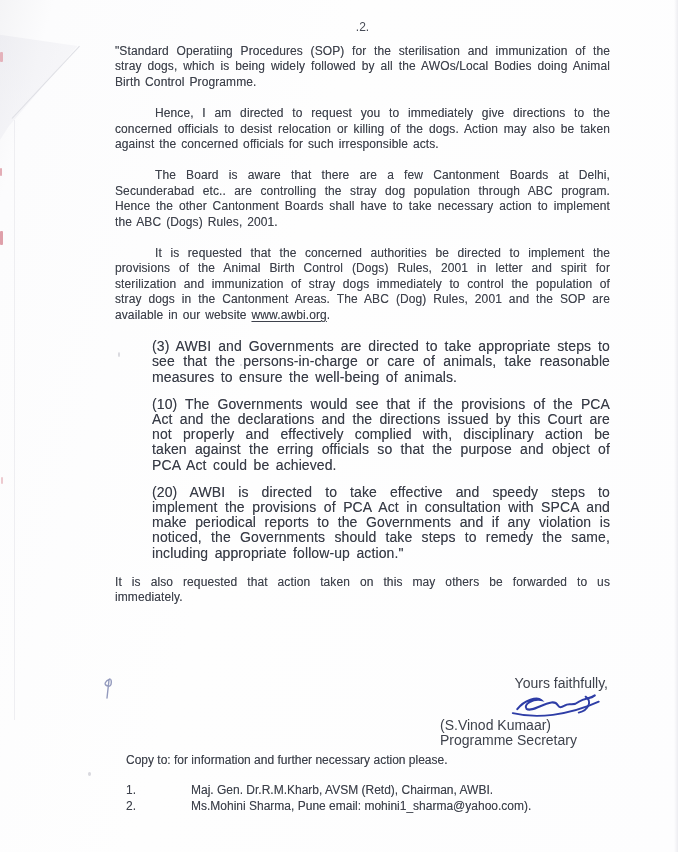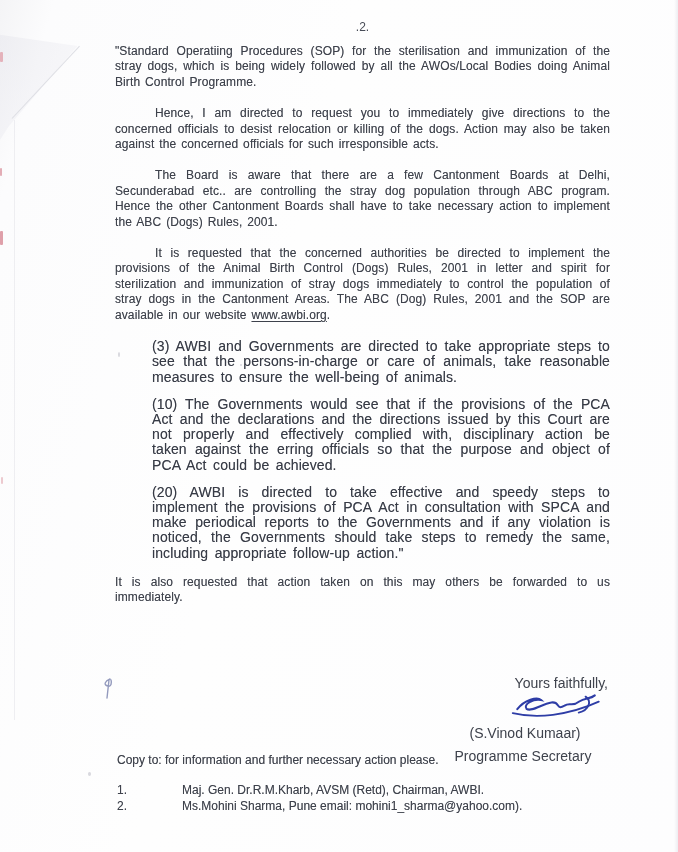--- a/index.html
+++ b/index.html
@@ -72,27 +72,27 @@
   }
   .weblink { text-decoration: underline; text-underline-offset: 2px; margin-top: 33px; }
   .closing-para { margin-top: 14px !important; }
 
   .sig-block {
     position: absolute; right: 68px; top: 676px; width: 170px;
     text-align: center; font-size: 14px; line-height: 15px; color: #3e424c;
   }
   .sig-block .valediction { display: block; text-align: right; padding-right: 2px; }
   .sig-scribble { display: block; margin: 1px 0 0 auto; width: 104px; height: 26px; transform: rotate(-2deg); }
-  .sig-name, .sig-title { display: block; text-align: center; margin-top: 8px; }
+  .sig-name, .sig-title { display: block; text-align: left; }
   .sig-title { padding-right: 4px; }
 
   .pen-mark { position: absolute; left: 100px; top: 676px; width: 16px; height: 26px; opacity: .75; }
 
   .copy-block {
-    position: absolute; left: 117px; top: 753px; width: 495px;
+    position: absolute; left: 126px; top: 753px; width: 495px;
     font-size: 12px; line-height: 15px; color: #3e424c;
     text-shadow: 0 0 0.4px rgba(62,66,76,0.5);
   }
   .copy-heading { margin: 0 0 15px 0; }
   .copy-row { display: flex; margin-bottom: 1px; }
   .copy-num { width: 45px; flex: 0 0 45px; }
   .copy-text { flex: 1; margin-left: 20px; }
 </style>
 </head>
 <body>

